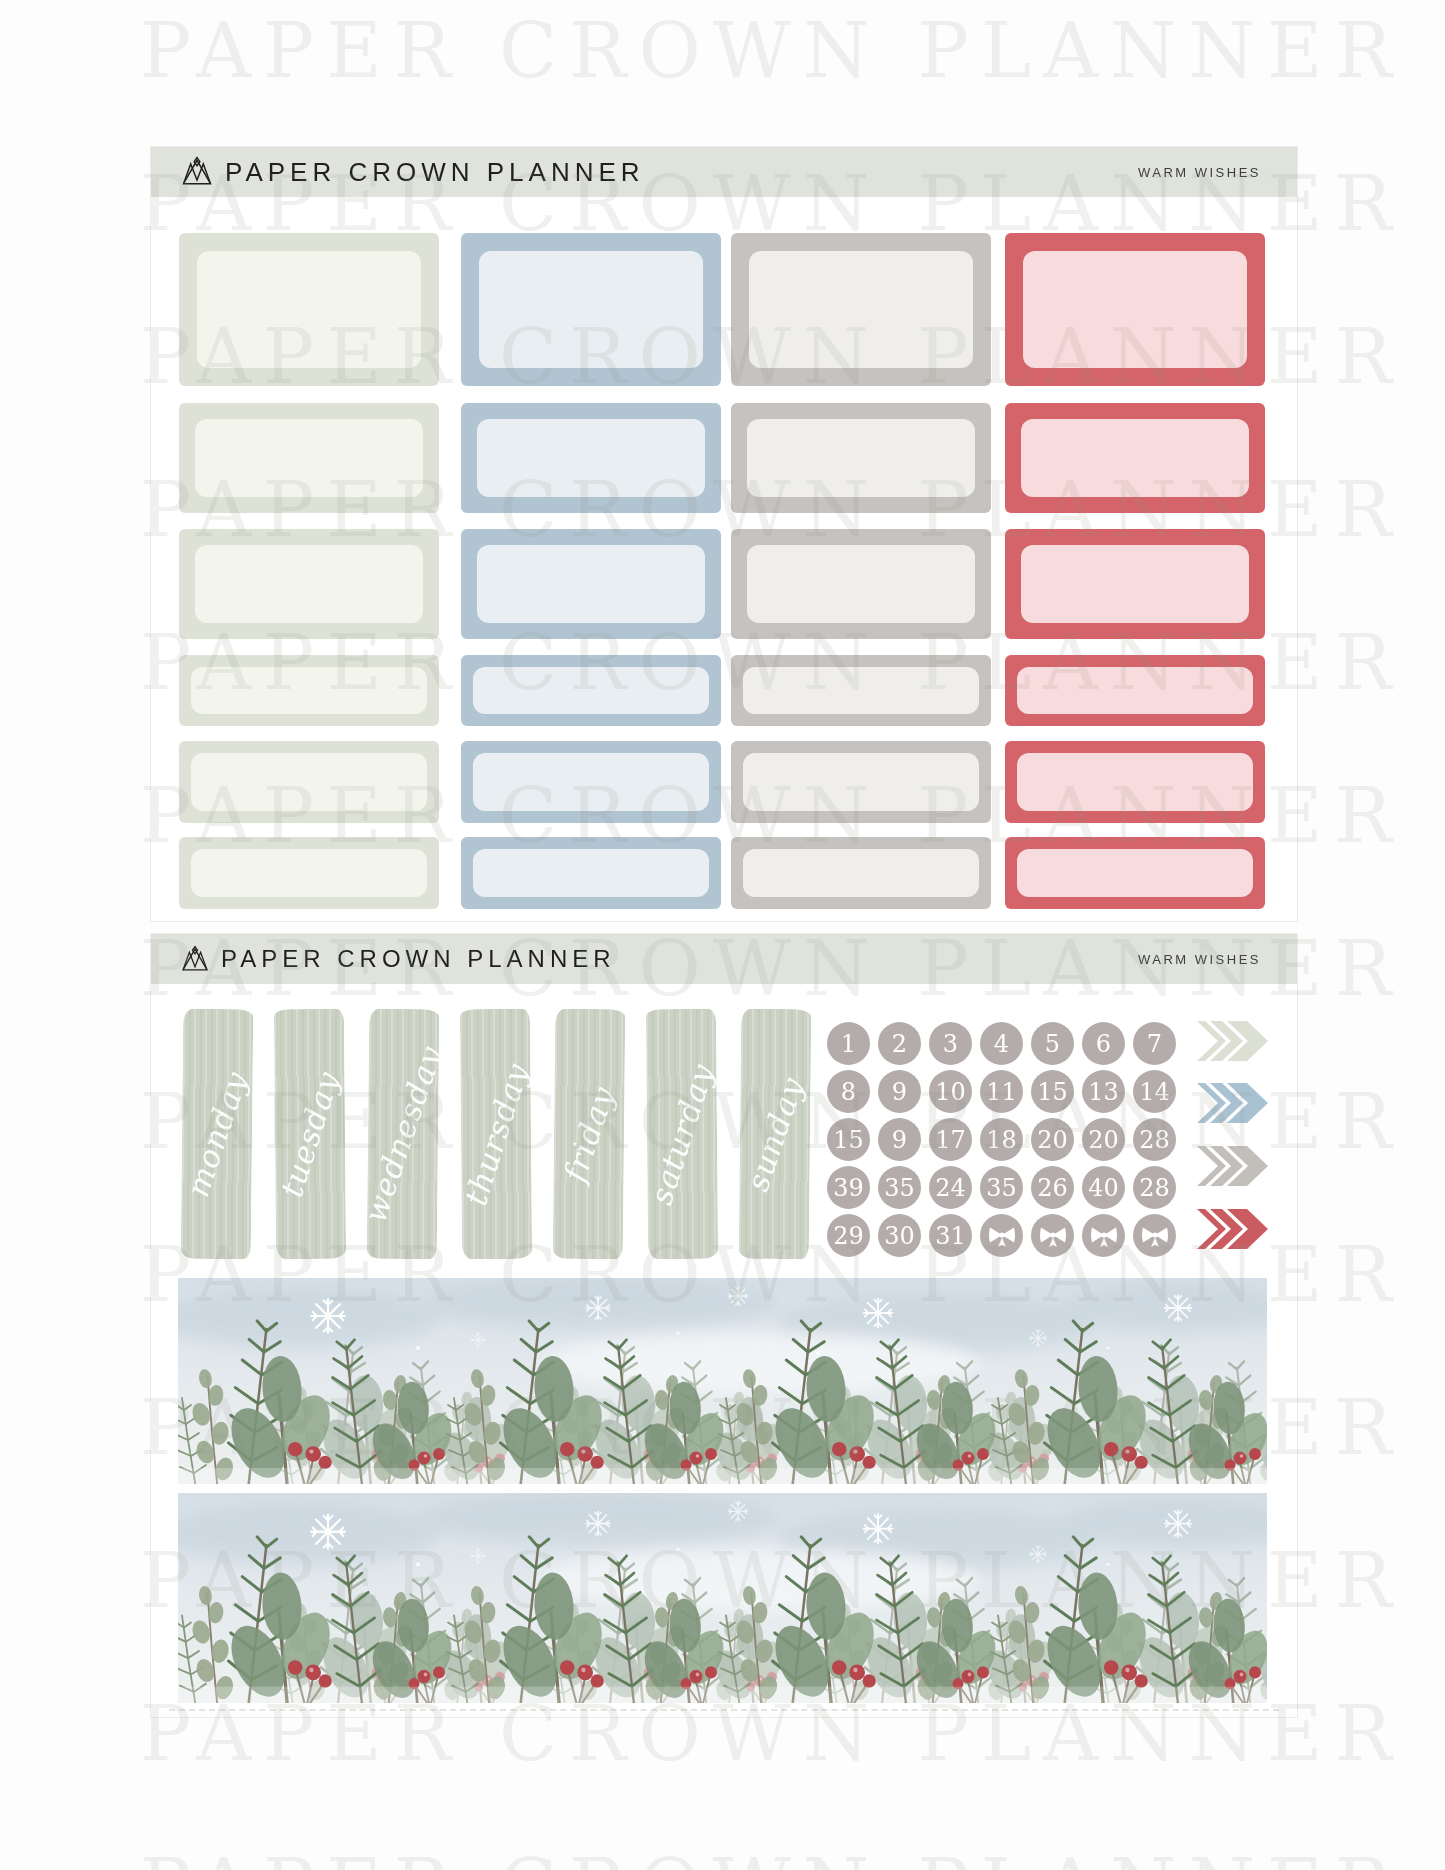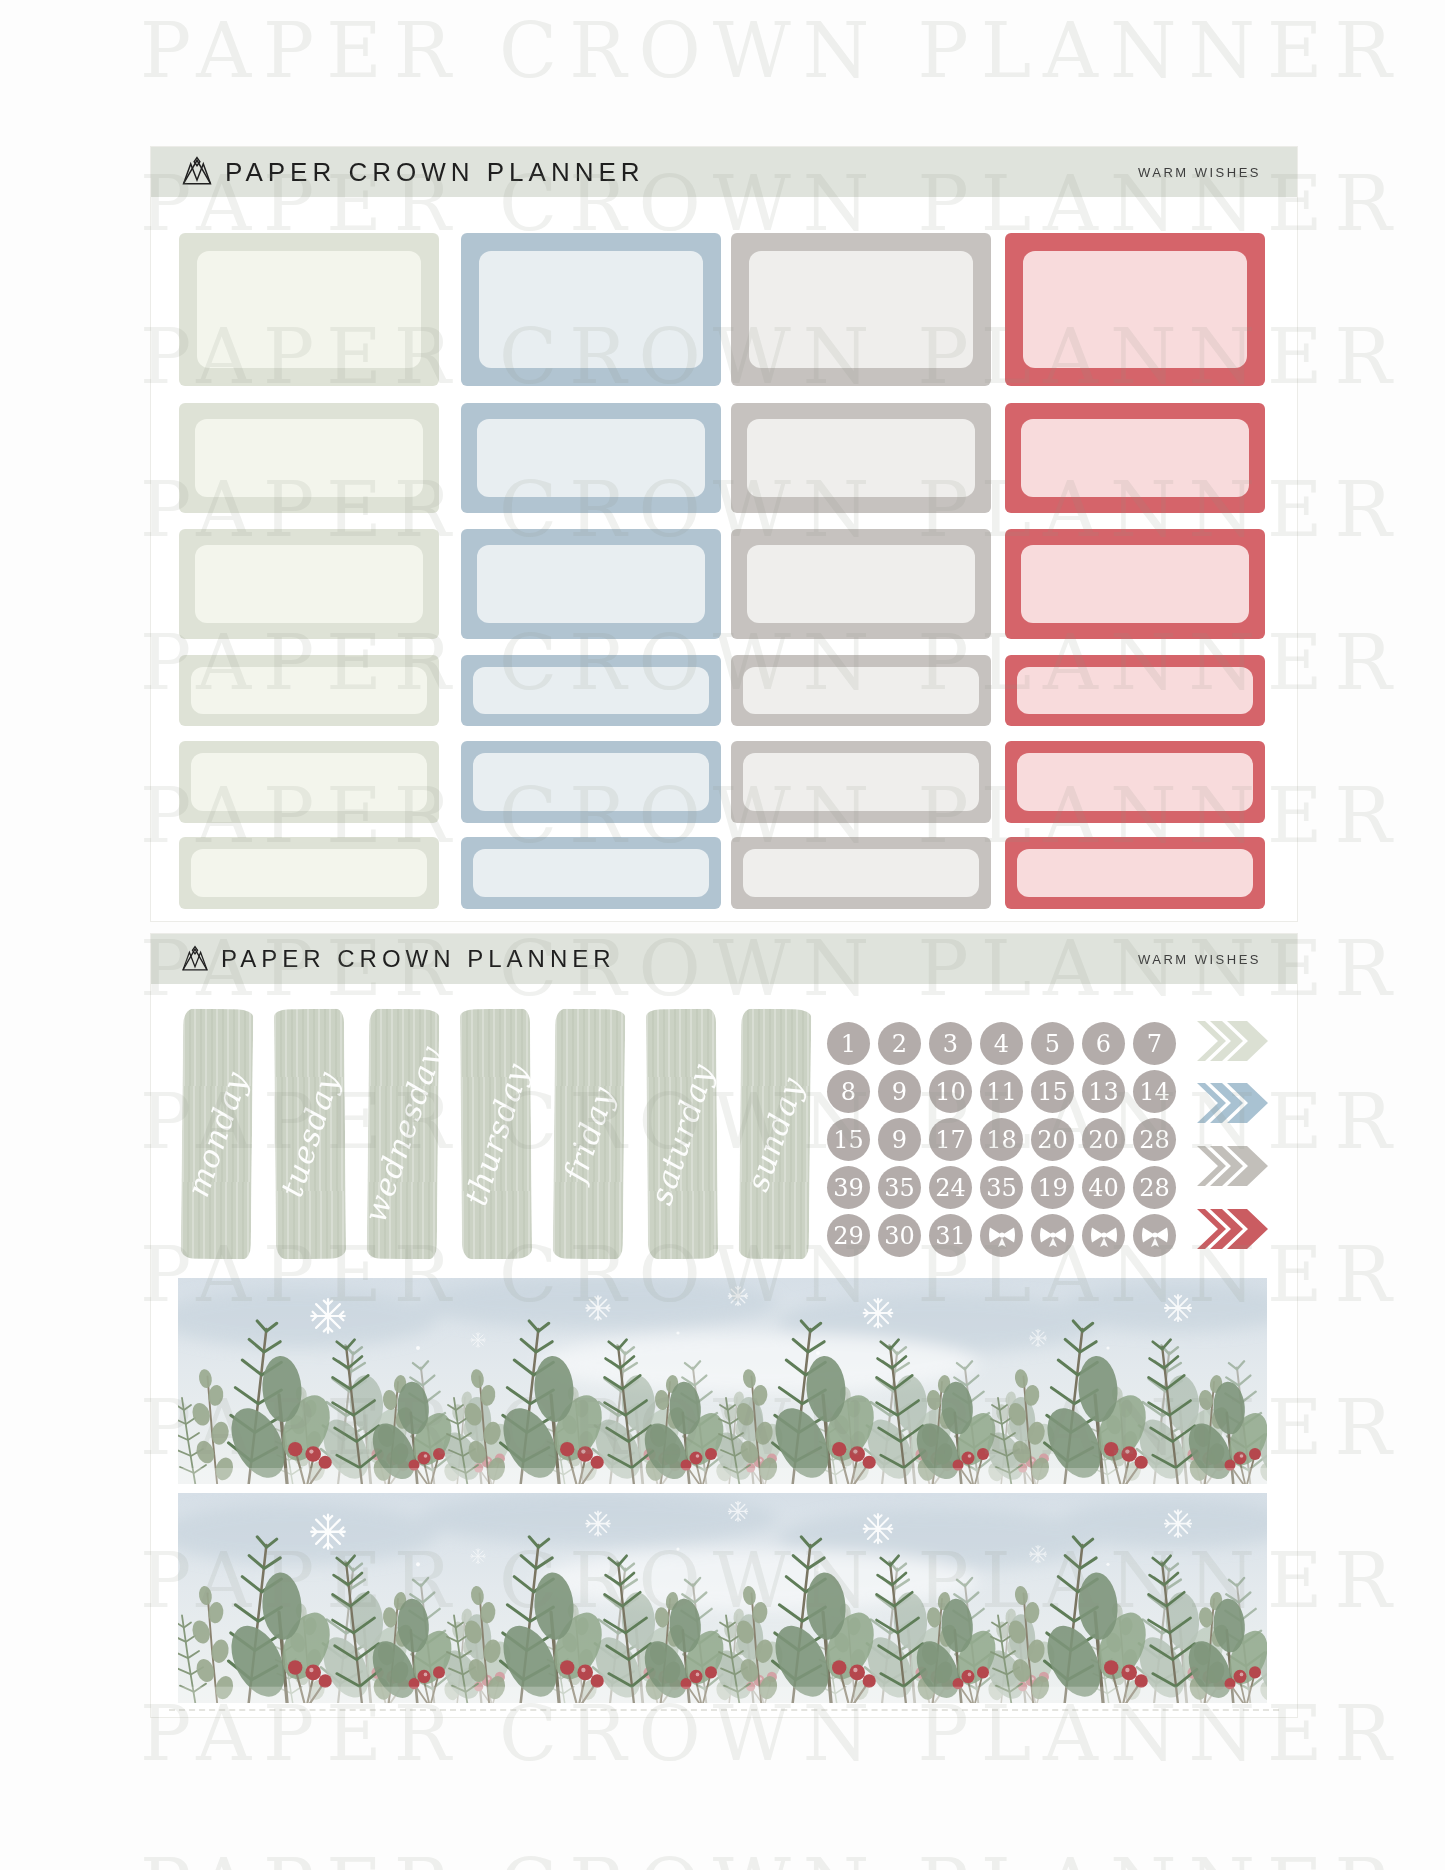--- a/index.html
+++ b/index.html
@@ -369,21 +369,21 @@
       <div class="dot">
         <span>35</span>
       </div>
       <div class="dot">
         <span>24</span>
       </div>
       <div class="dot">
         <span>35</span>
       </div>
       <div class="dot">
-        <span>19</span>
+        <span>26</span>
       </div>
       <div class="dot">
         <span>40</span>
       </div>
       <div class="dot">
         <span>28</span>
       </div>
       <div class="dot">
         <span>29</span>
       </div>

